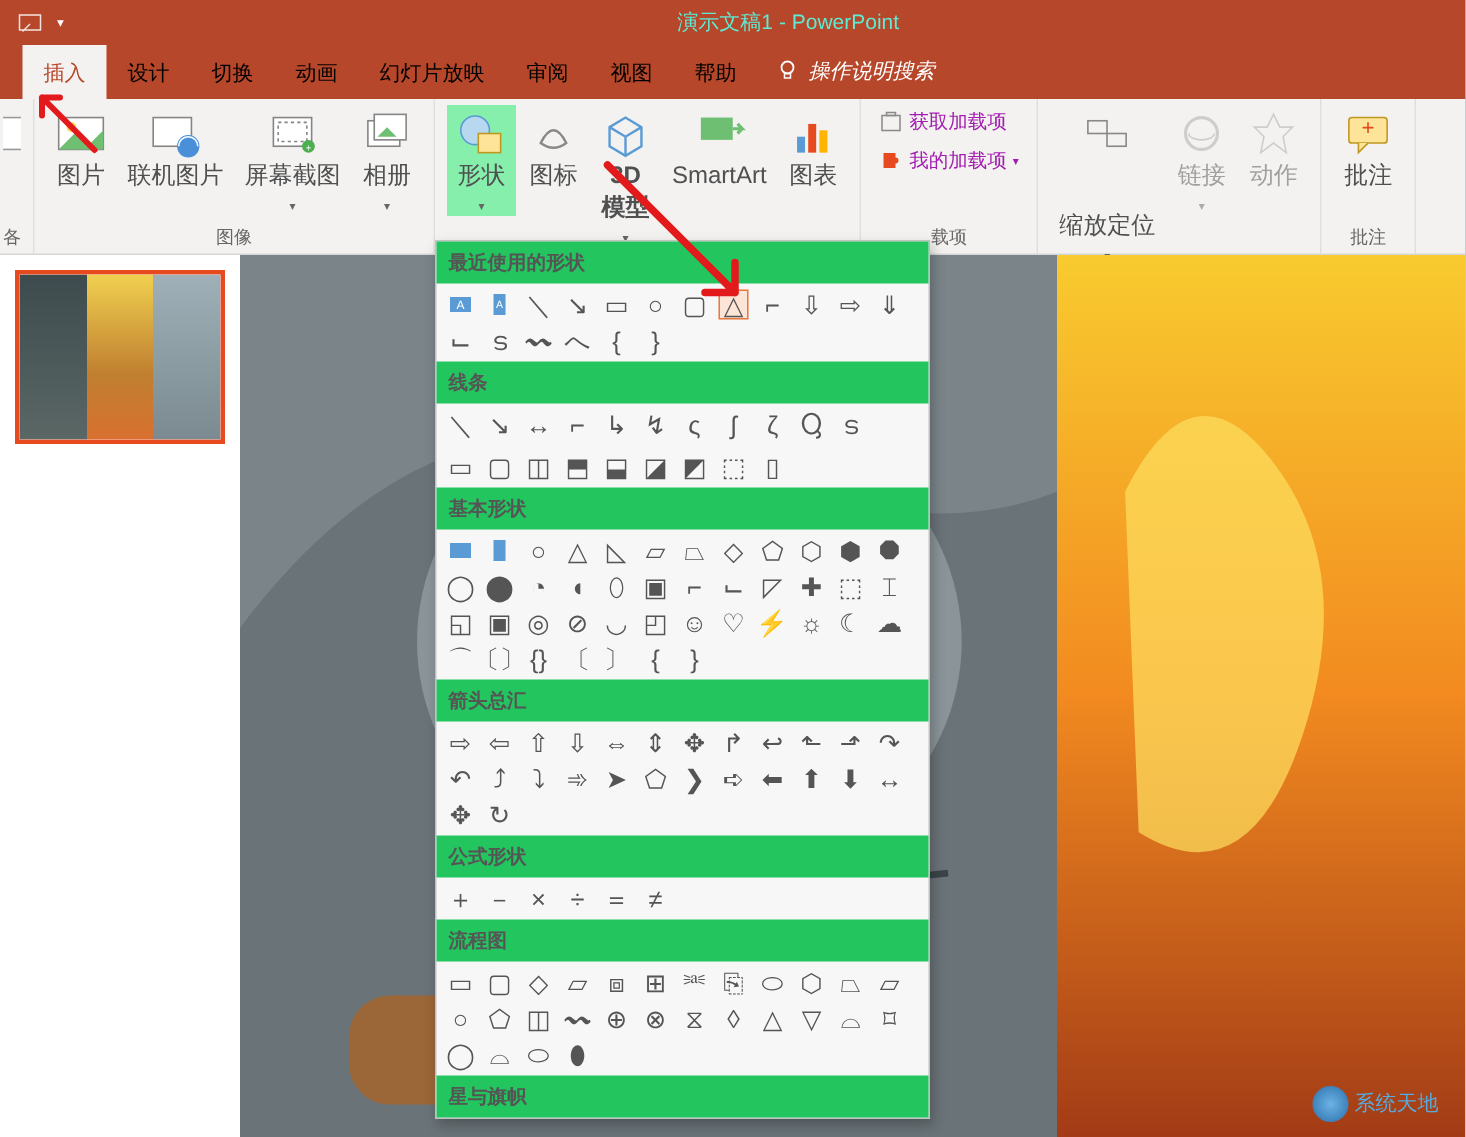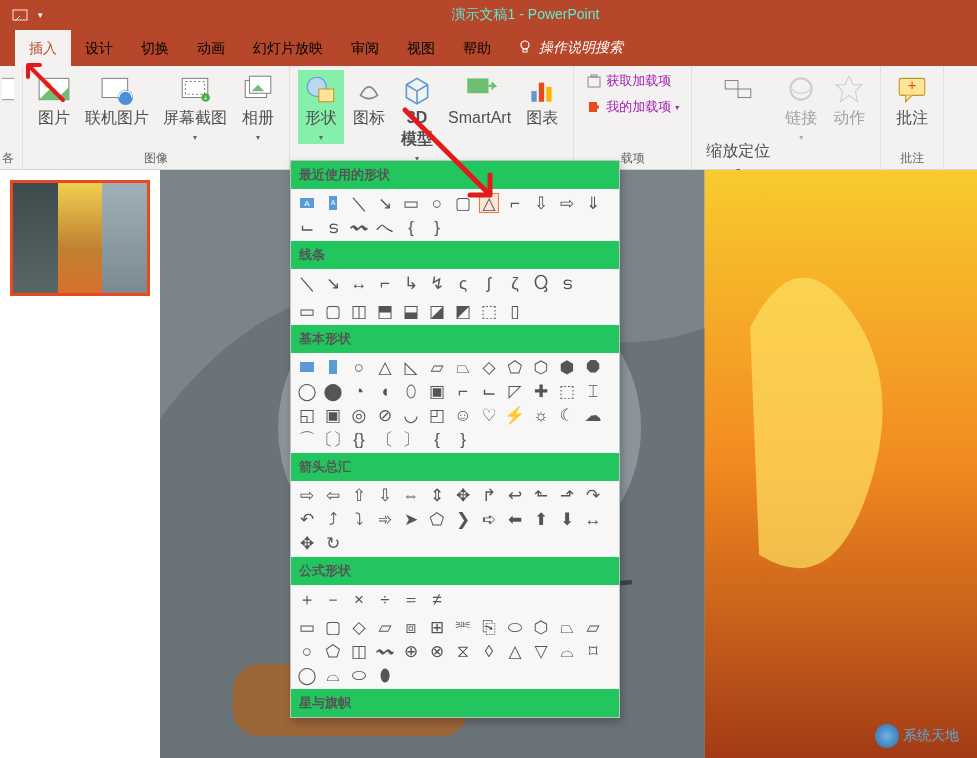--- a/index.html
+++ b/index.html
@@ -630,20 +630,21 @@
   <div class="shapes-cat">公式形状</div>
   <div class="shapes-grid">
     <span class="shape-item">＋</span>
     <span class="shape-item">－</span>
     <span class="shape-item">×</span>
     <span class="shape-item">÷</span>
     <span class="shape-item">＝</span>
     <span class="shape-item">≠</span>
   </div>
 
+  <div class="shapes-cat">流程图</div>
   <div class="shapes-grid">
     <span class="shape-item">▭</span>
     <span class="shape-item">▢</span>
     <span class="shape-item">◇</span>
     <span class="shape-item">▱</span>
     <span class="shape-item">⧈</span>
     <span class="shape-item">⊞</span>
     <span class="shape-item">⎃</span>
     <span class="shape-item">⎘</span>
     <span class="shape-item">⬭</span>

